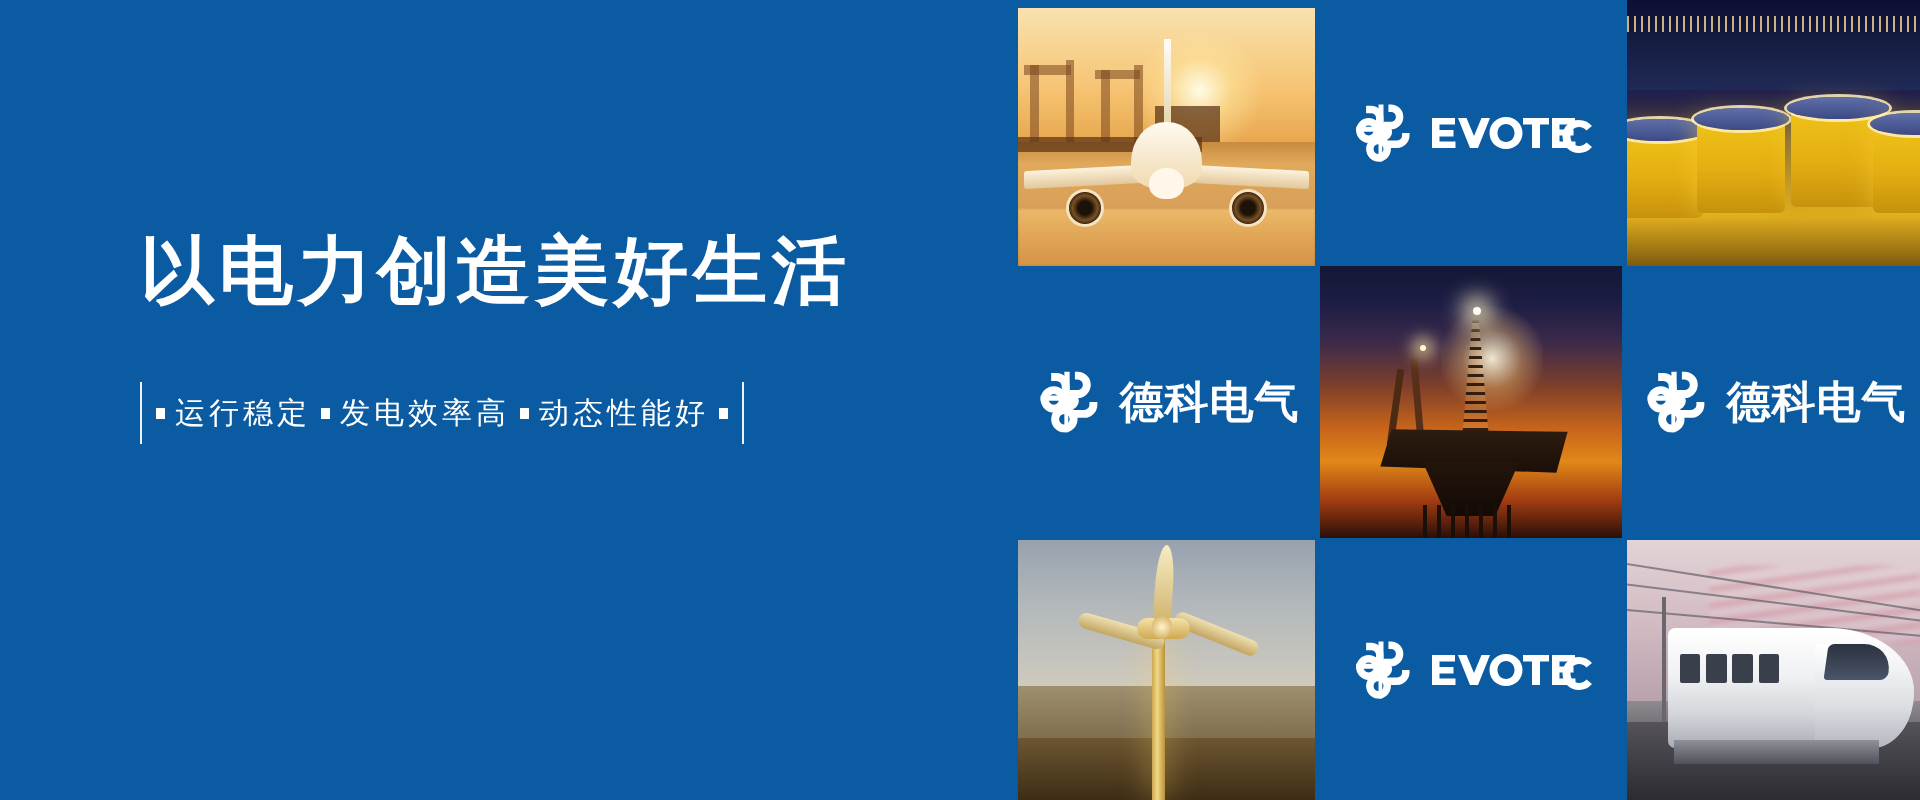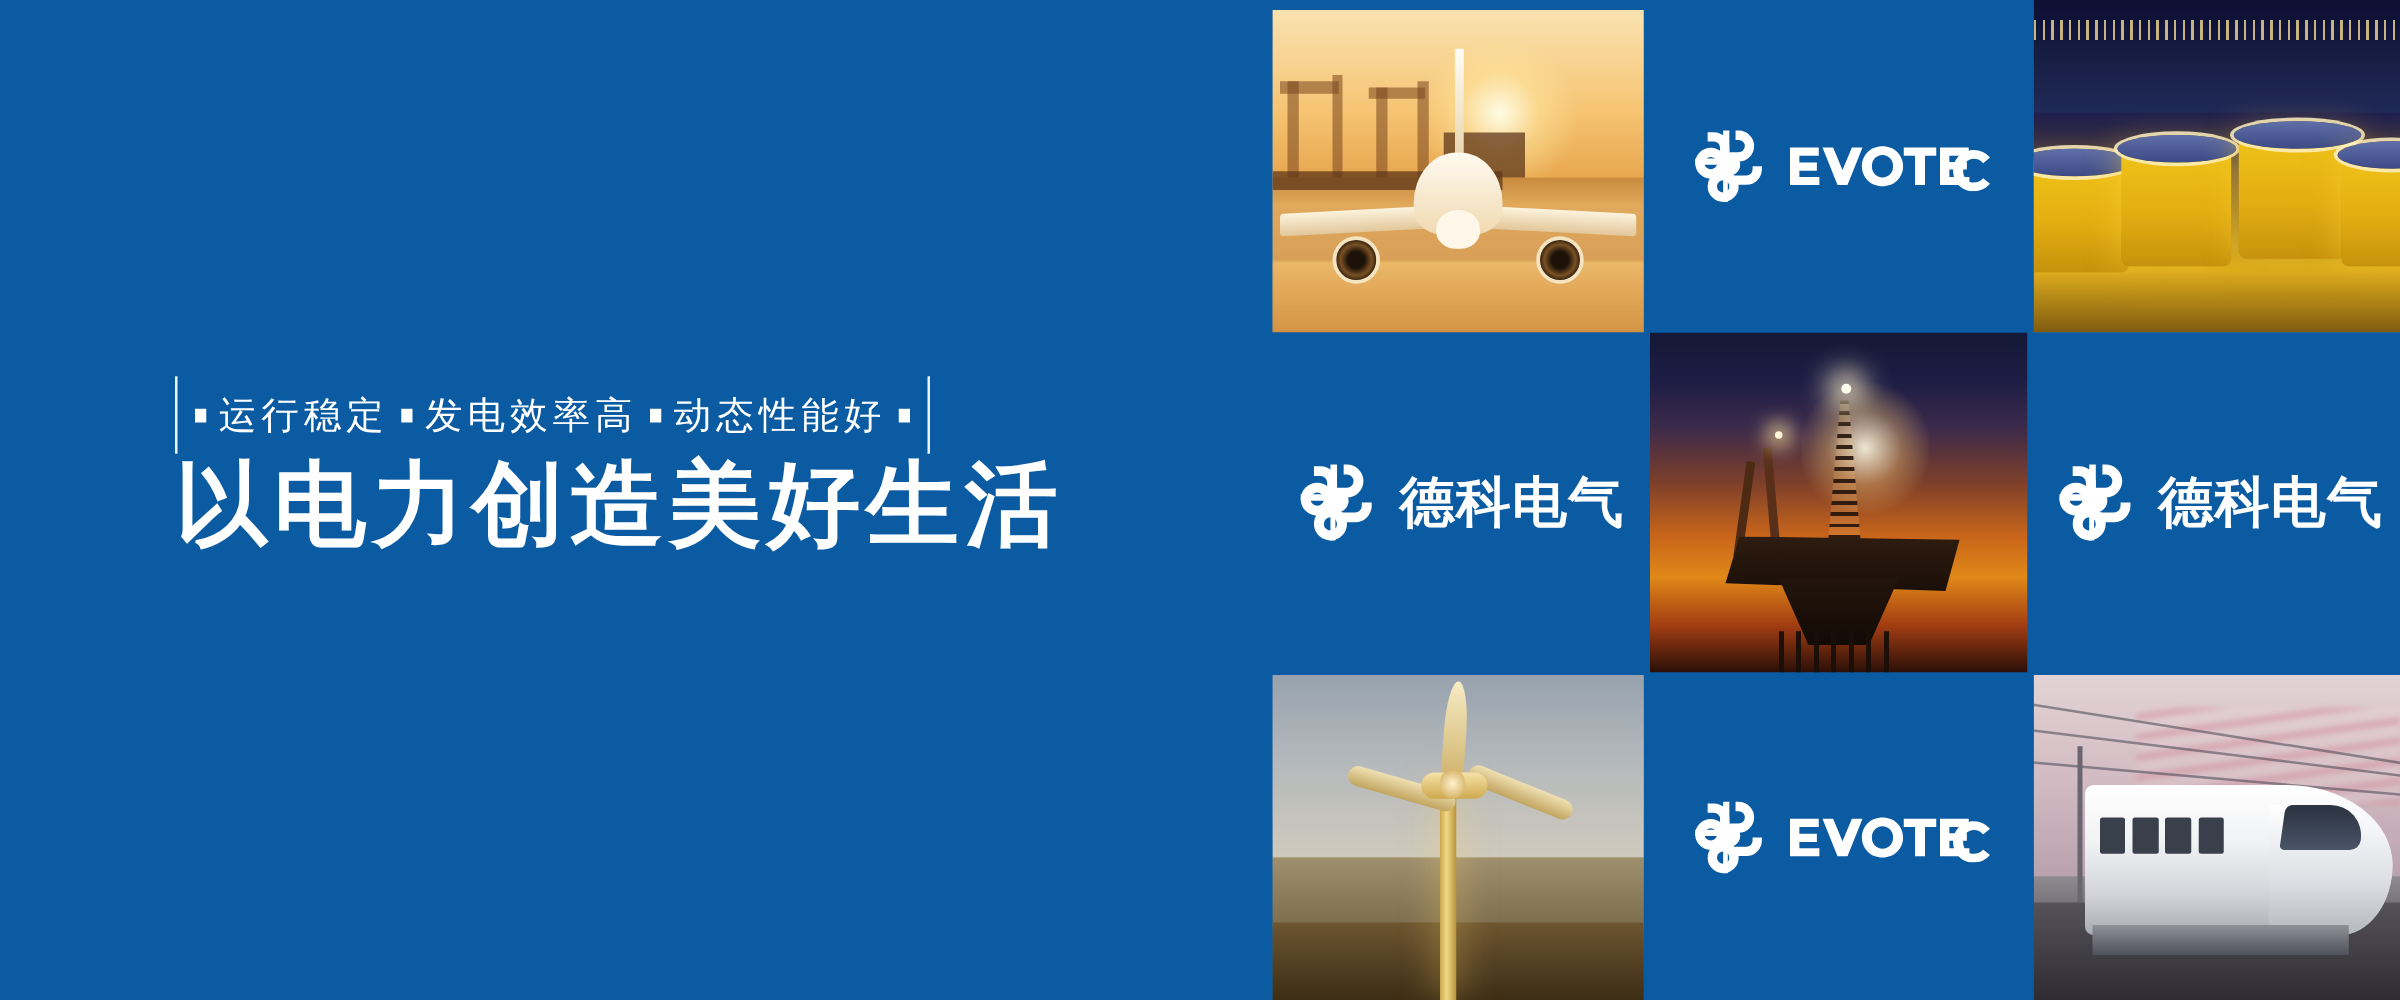--- a/index.html
+++ b/index.html
@@ -207,35 +207,35 @@
   .ph-train .skirt { position:absolute; left:16%; bottom:14%; width:70%; height:9%;
     background:linear-gradient(#8e9199,#4f525a); }
 </style>
 </head>
 <body>
 
 <div id="banner">
 
   <div id="left-text">
 
+    <div id="headline">以电力创造美好生活</div>
+
     <div id="subline-wrap">
       <span class="rule"></span>
       <div id="subline">
         <span class="bullet"></span>
         <span class="sub-item">运行稳定</span>
         <span class="bullet"></span>
         <span class="sub-item">发电效率高</span>
         <span class="bullet"></span>
         <span class="sub-item">动态性能好</span>
         <span class="bullet"></span>
       </div>
       <span class="rule"></span>
     </div>
-
-    <div id="headline">以电力创造美好生活</div>
 
   </div>
 
   <div id="grid">
 
     <div class="cell c1 r1">
       <div class="photo ph-plane">
         <div class="sky"></div>
         <div class="glow"></div>
         <div class="ground"></div>

